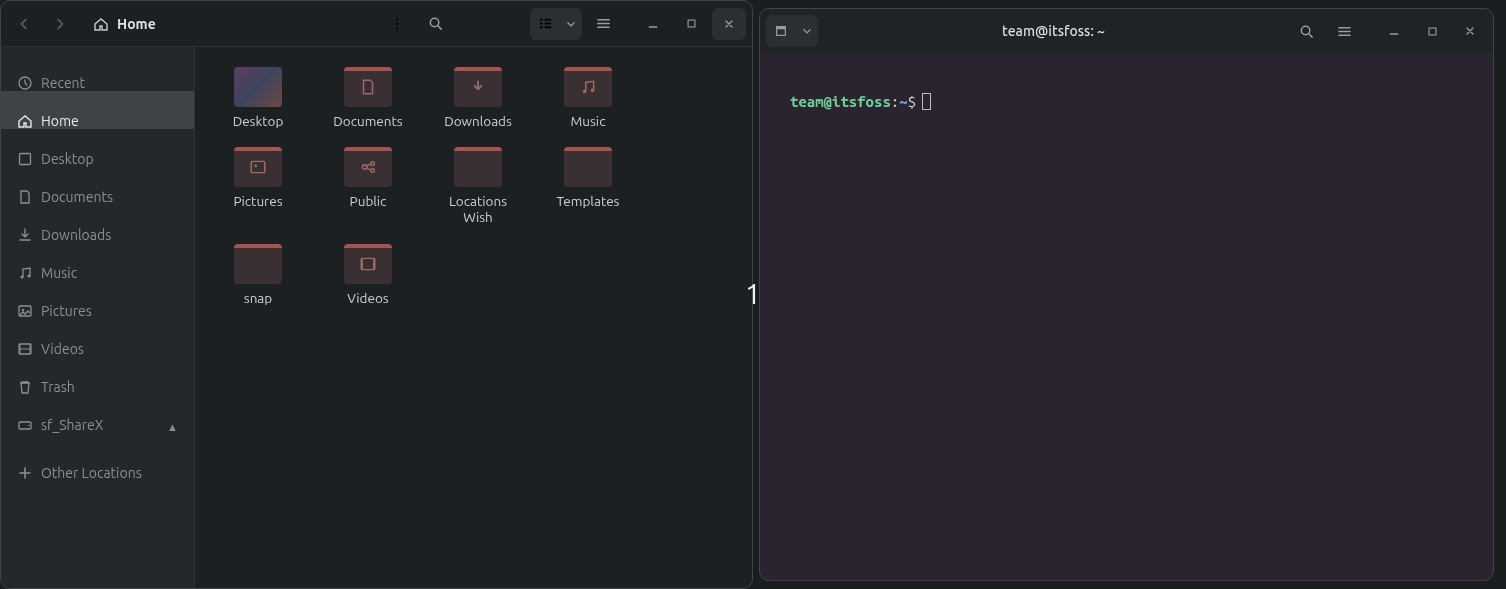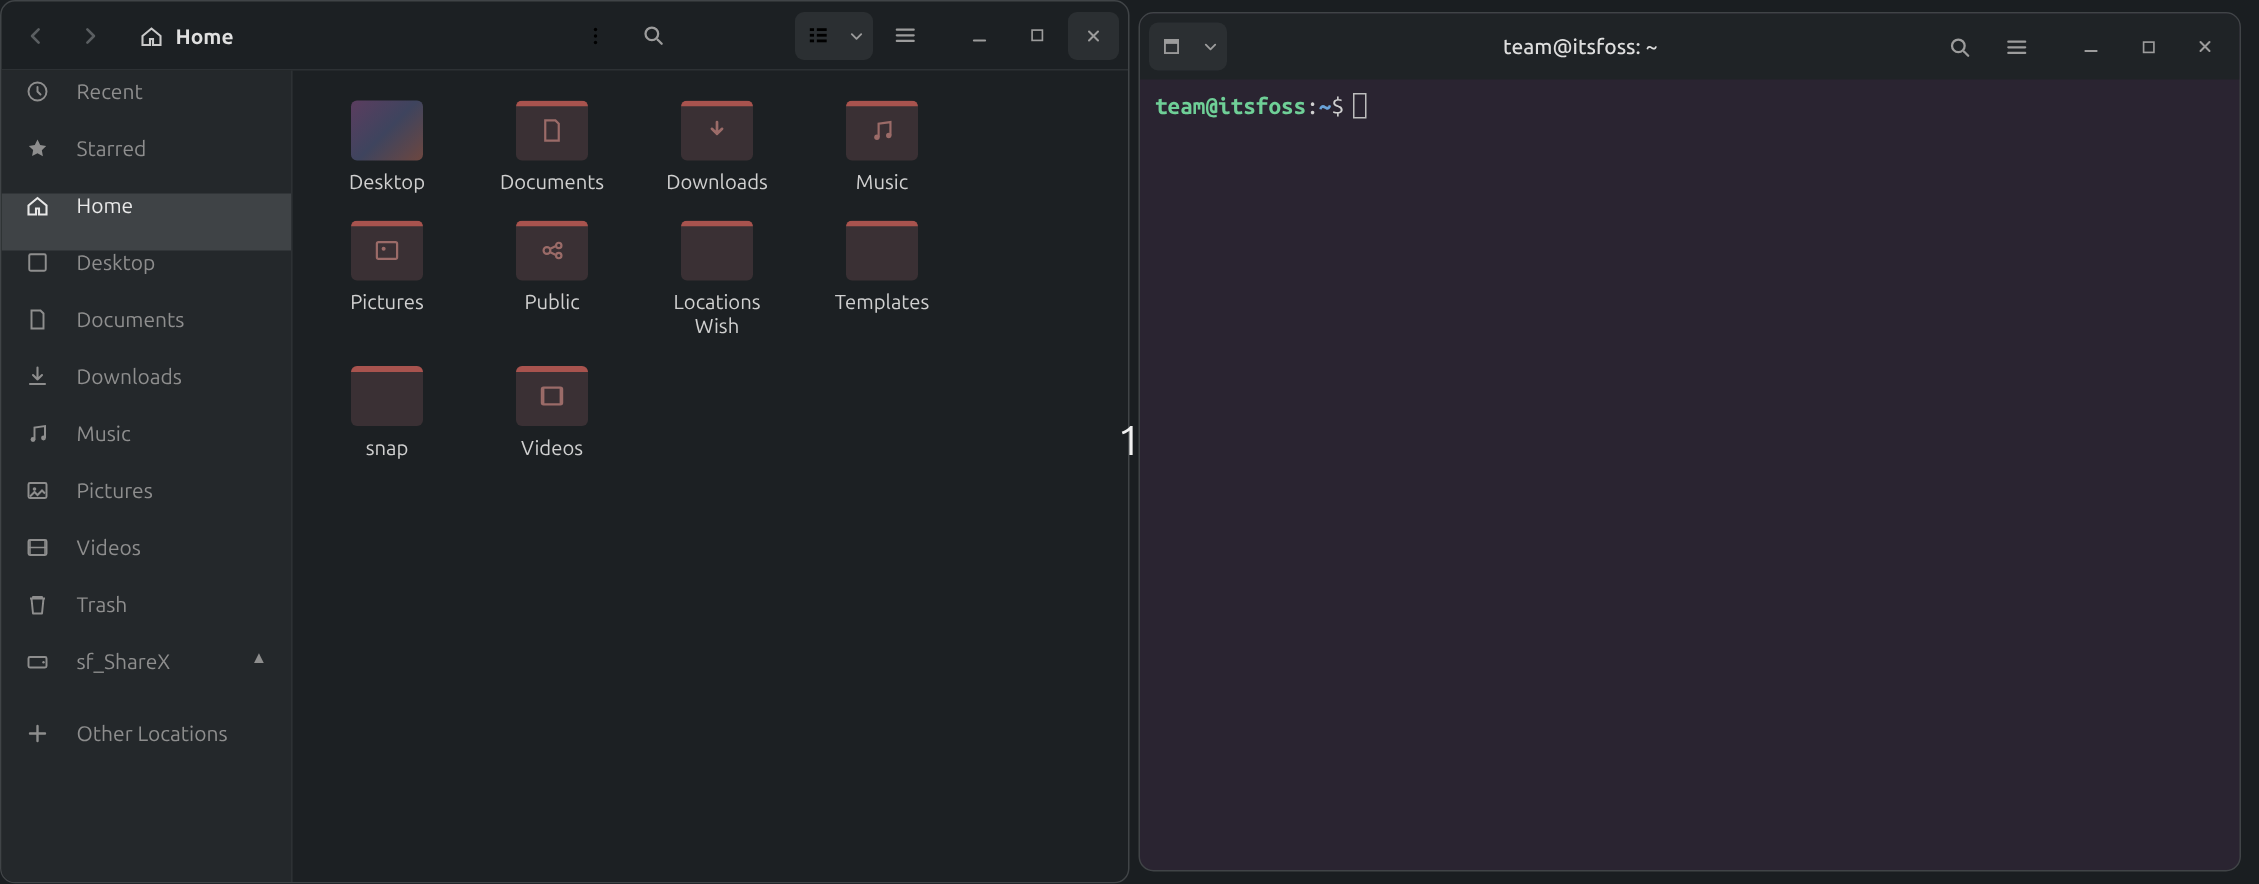--- a/index.html
+++ b/index.html
@@ -58,22 +58,22 @@
 .close-btn { background: #2b2f32; }
 .fm-body { flex: 1; display: flex; }
 .sidebar {
   width: 194px;
   background: #24282b;
   border-right: 1px solid #2d3134;
   padding: 6px 0;
 }
 .side-item {
   height: 38px;
-  display: flex; align-items: flex-start;
-  gap: 18px;
+  display: flex; align-items: flex-end;
+  gap: 8px;
   padding: 0 16px;
   color: #8e8e8e;
 }
 .side-item.active { background: #3f4346; color: #e8e8e8; }
 .side-item .lbl { flex: 1; }
 .side-item svg { width: 16px; height: 16px; }
 .side-eject { color: #8e8e8e; font-size: 11px; }
 .files {
   flex: 1;
   padding: 14px 8px;
@@ -135,20 +135,21 @@
 
 
 .term {
   width: 735px; height: 573px;
   margin-left: 6px; margin-top: 8px;
   background: #2a2431;
   border: 1px solid #404447;
   border-radius: 10px;
   display: flex; flex-direction: column;
   overflow: hidden;
+  gap: 31px;
 }
 .term-header {
   height: 44px;
   background: #1f2326;
   display: flex; align-items: center;
   padding: 0 6px;
   gap: 4px;
 }
 .term-title {
   flex: 1;
@@ -164,21 +165,21 @@
   height: 32px;
 }
 .tab-btns .hbtn { width: 30px; }
 .term-body {
   flex: 1;
   padding: 8px 10px;
   font-family: "Ubuntu Mono", "DejaVu Sans Mono", monospace;
   font-size: 15px;
   line-height: 1.3;
 }
-.prompt { display: flex; align-items: center; gap: 0; }
+.prompt { display: flex; align-items: center; gap: 0; margin-left: 20px; }
 .p-user { color: #6fcf97; font-weight: bold; }
 .p-colon { color: #d0d0d0; }
 .p-path { color: #6aa3d9; font-weight: bold; }
 .p-dollar { color: #d0d0d0; }
 .cursor {
   display: inline-block;
   width: 9px; height: 17px;
   border: 1px solid #bdbdbd;
   margin-left: 6px;
 }
@@ -273,26 +274,20 @@
 
   <div class="fm-body">
     <div class="sidebar">
       <div class="side-item">
         <svg viewBox="0 0 16 16">
             <circle cx="8" cy="8" r="6" fill="none" stroke="currentColor" stroke-width="1.3"></circle>
             <path d="M8 5v3l2 2" fill="none" stroke="currentColor" stroke-width="1.3" stroke-linecap="round"></path>
           </svg>
         <span class="lbl">Recent</span>
       </div>
-      <div class="side-item">
-        <svg viewBox="0 0 16 16">
-            <path d="M8 2l1.8 3.7 4 .6-2.9 2.8.7 4L8 11.2 4.4 13l.7-4L2.2 6.3l4-.6z" fill="currentColor"></path>
-          </svg>
-        <span class="lbl">Starred</span>
-      </div>
       <div class="side-item active">
         <svg viewBox="0 0 16 16">
             <path d="M2 8l6-5 6 5v6H9v-4H7v4H2z" fill="none" stroke="currentColor" stroke-width="1.4"></path>
           </svg>
         <span class="lbl">Home</span>
       </div>
       <div class="side-item">
         <svg viewBox="0 0 16 16">
             <rect x="2.5" y="2.5" width="11" height="11" rx="1" fill="none" stroke="currentColor" stroke-width="1.3"></rect>
           </svg>

